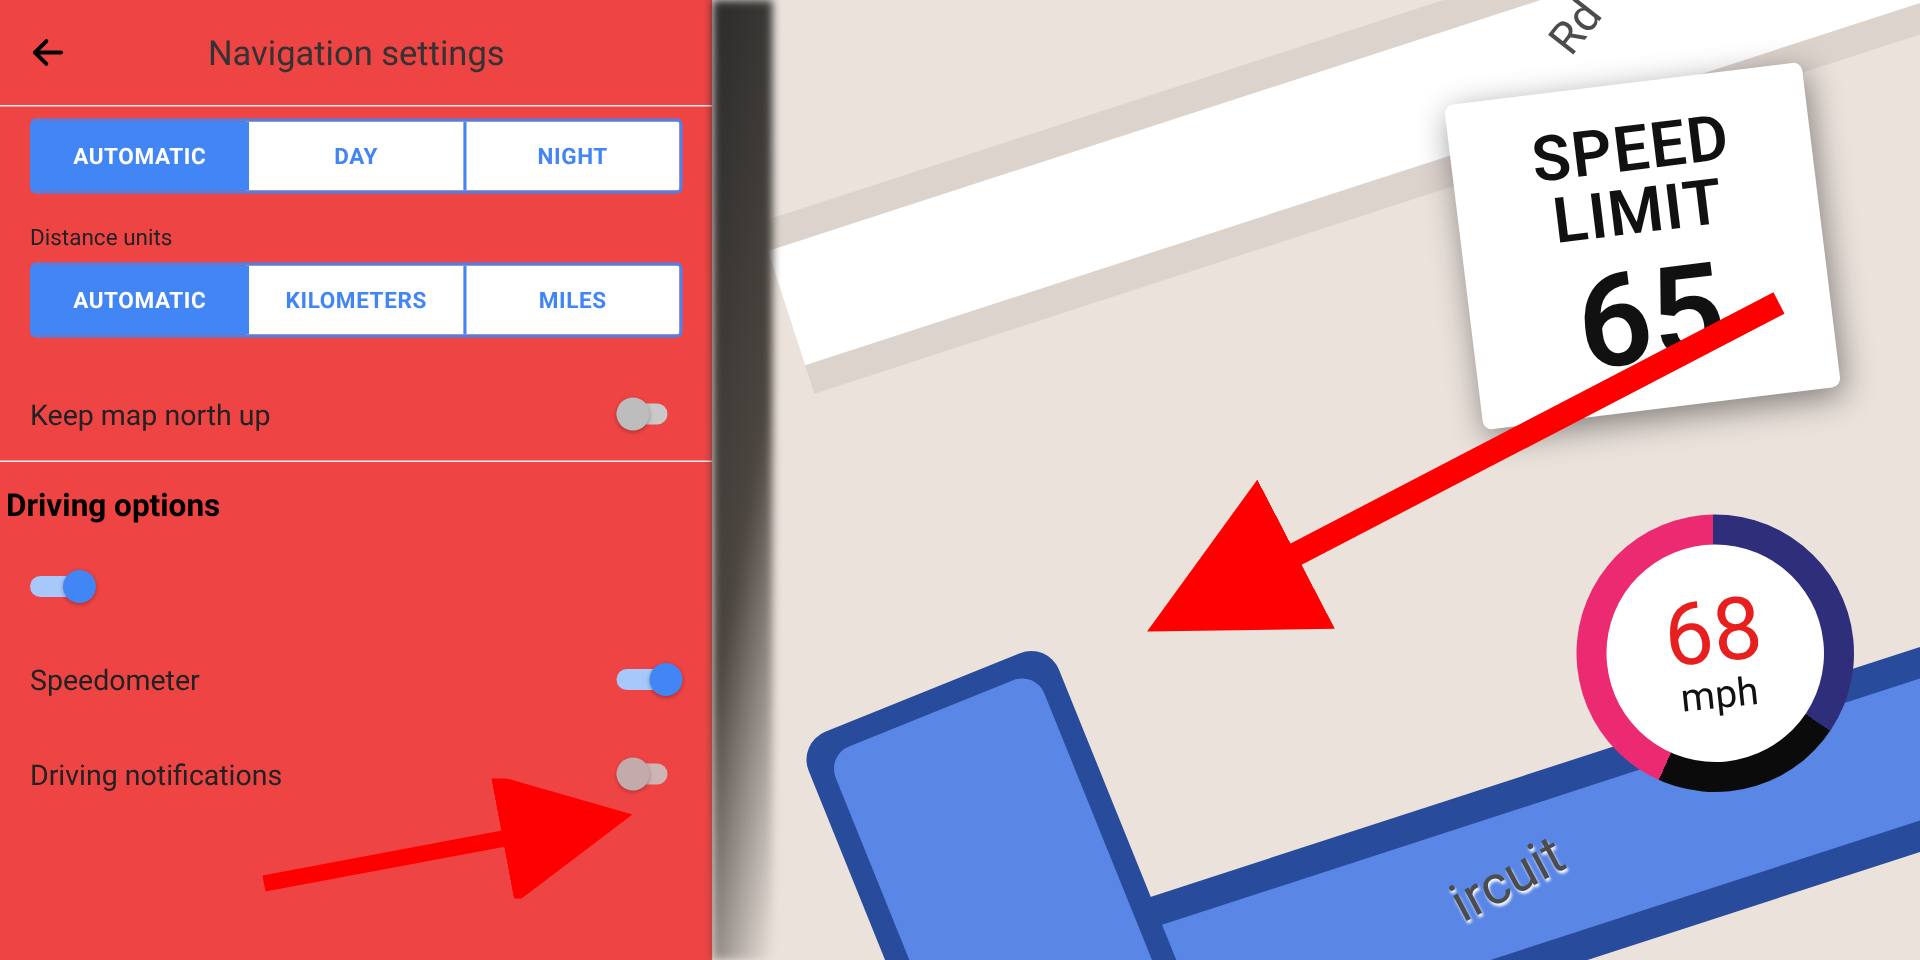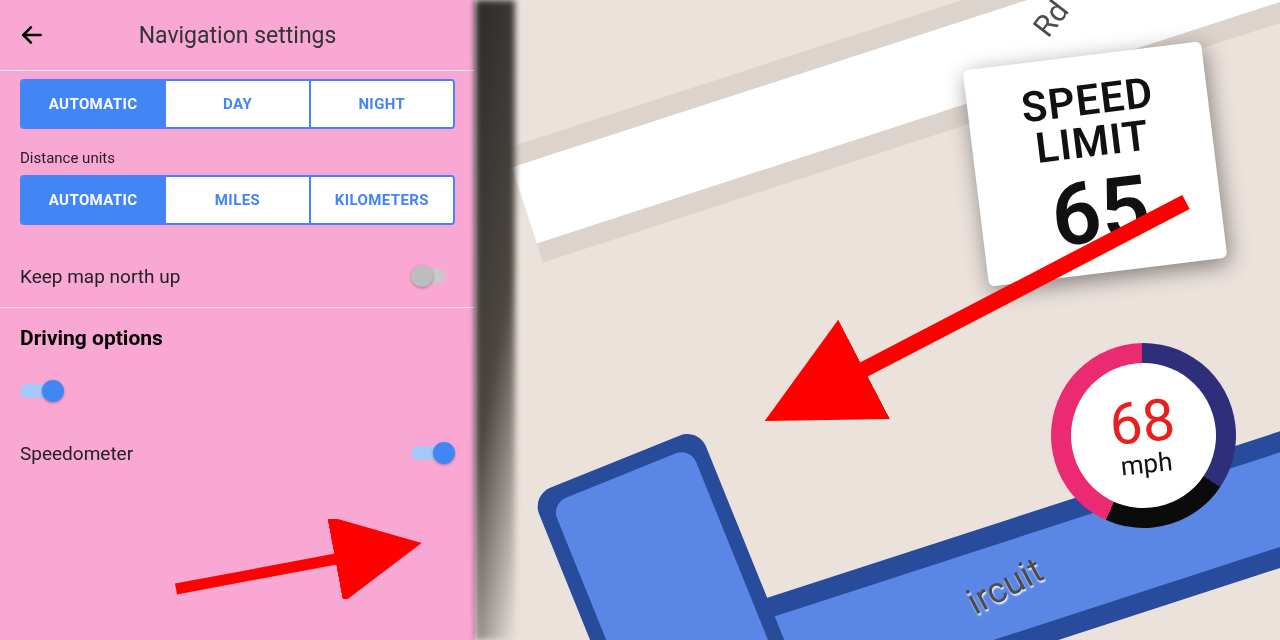--- a/index.html
+++ b/index.html
@@ -1,31 +1,31 @@
 <!DOCTYPE html>
 <html><head>
 <meta charset="utf-8">
 <style>
   html,body{margin:0;padding:0;width:1280px;height:640px;overflow:hidden;font-family:Roboto,Arial,Helvetica,sans-serif;background:#fff}
   .root{display:flex;width:1280px;height:640px}
   
-  .settings{width:475px;height:640px;background:#f9a8d4;display:flex;flex-direction:column;box-sizing:border-box}
+  .settings{width:475px;height:640px;background:#ef4444;display:flex;flex-direction:column;box-sizing:border-box}
   .header{display:flex;align-items:center;height:70px;padding:0 14px}
   .back{width:36px;height:36px;display:flex;align-items:center;justify-content:center;cursor:pointer;color:#000}
   .title{flex:1;text-align:center;font-size:23px;color:#333;padding-right:36px}
   .divider{height:1px;background:#eee;margin:0}
   .section{padding:0 20px}
   .seg{display:flex;margin:8px 0 20px;border:2px solid #4285f4;border-radius:4px;overflow:hidden}
   .seg-btn{flex:1;height:46px;display:flex;align-items:center;justify-content:center;font-size:15px;font-weight:700;letter-spacing:.4px;color:#4285f4;background:#fff;cursor:pointer;user-select:none}
   .seg-btn+.seg-btn{border-left:2px solid #4285f4}
   .seg-btn.active{background:#4285f4;color:#fff}
   .field-label{font-size:15px;color:#222;margin:4px 0 0}
   .row{display:flex;align-items:center;justify-content:space-between;height:62px;padding:0 20px}
   .row-label{font-size:19px;color:#222}
-  .heading{font-size:21px;font-weight:700;color:#000;padding:18px 20px 10px}
+  .heading{font-size:21px;font-weight:700;color:#000;padding:18px 4px 10px}
   
   .toggle{position:relative;width:44px;height:24px}
   .track{position:absolute;top:5px;left:0;width:34px;height:14px;border-radius:14px;background:#c9c9c9}
   .thumb{position:absolute;top:1px;left:0;width:22px;height:22px;border-radius:50%;background:#bdbdbd;box-shadow:0 1px 3px rgba(0,0,0,.3)}
   .toggle.on .track{background:#a6c8fb}
   .toggle.on .thumb{left:22px;background:#4285f4}
   
   .arrow-left{position:absolute;left:170px;top:519px;pointer-events:none}
   
   .map{flex:1;position:relative;background:#ebe2dc;overflow:hidden}
@@ -72,22 +72,22 @@
     <div class="section">
       <div class="seg">
         <div class="seg-btn active">AUTOMATIC</div>
         <div class="seg-btn">DAY</div>
         <div class="seg-btn">NIGHT</div>
       </div>
 
       <div class="field-label">Distance units</div>
       <div class="seg">
         <div class="seg-btn active">AUTOMATIC</div>
+        <div class="seg-btn">KILOMETERS</div>
         <div class="seg-btn">MILES</div>
-        <div class="seg-btn">KILOMETERS</div>
       </div>
     </div>
 
     <div class="row">
       <div class="row-label">Keep map north up</div>
       <div class="toggle">
           <div class="track"></div>
           <div class="thumb"></div>
         </div>
     </div>
@@ -103,20 +103,27 @@
     </div>
 
     <div class="row">
       <div class="row-label">Speedometer</div>
       <div class="toggle on">
           <div class="track"></div>
           <div class="thumb"></div>
         </div>
     </div>
 
+    <div class="row" style="height:44px;align-items:flex-end;padding-bottom:0">
+      <div class="row-label">Driving notifications</div>
+      <div class="toggle" style="opacity:.85">
+          <div class="track"></div>
+          <div class="thumb"></div>
+        </div>
+    </div>
   </div>
 
   <div class="map">
 
     <div class="road-outline" style="left:20px;top:-40px;width:1200px;height:120px;transform:rotate(-18deg)"></div>
     <div class="road-white" style="left:20px;top:-20px;width:1200px;height:80px;transform:rotate(-18deg)"></div>
 
     <div class="route-outer" style="left:250px;top:420px;width:1200px;height:130px;transform:rotate(-18deg);border-radius:16px"></div>
     <div class="route-inner" style="left:260px;top:440px;width:1180px;height:90px;transform:rotate(-18deg);border-radius:12px"></div>
     <div class="route-outer" style="left:40px;top:520px;width:320px;height:180px;transform:rotate(68deg);border-radius:20px"></div>

